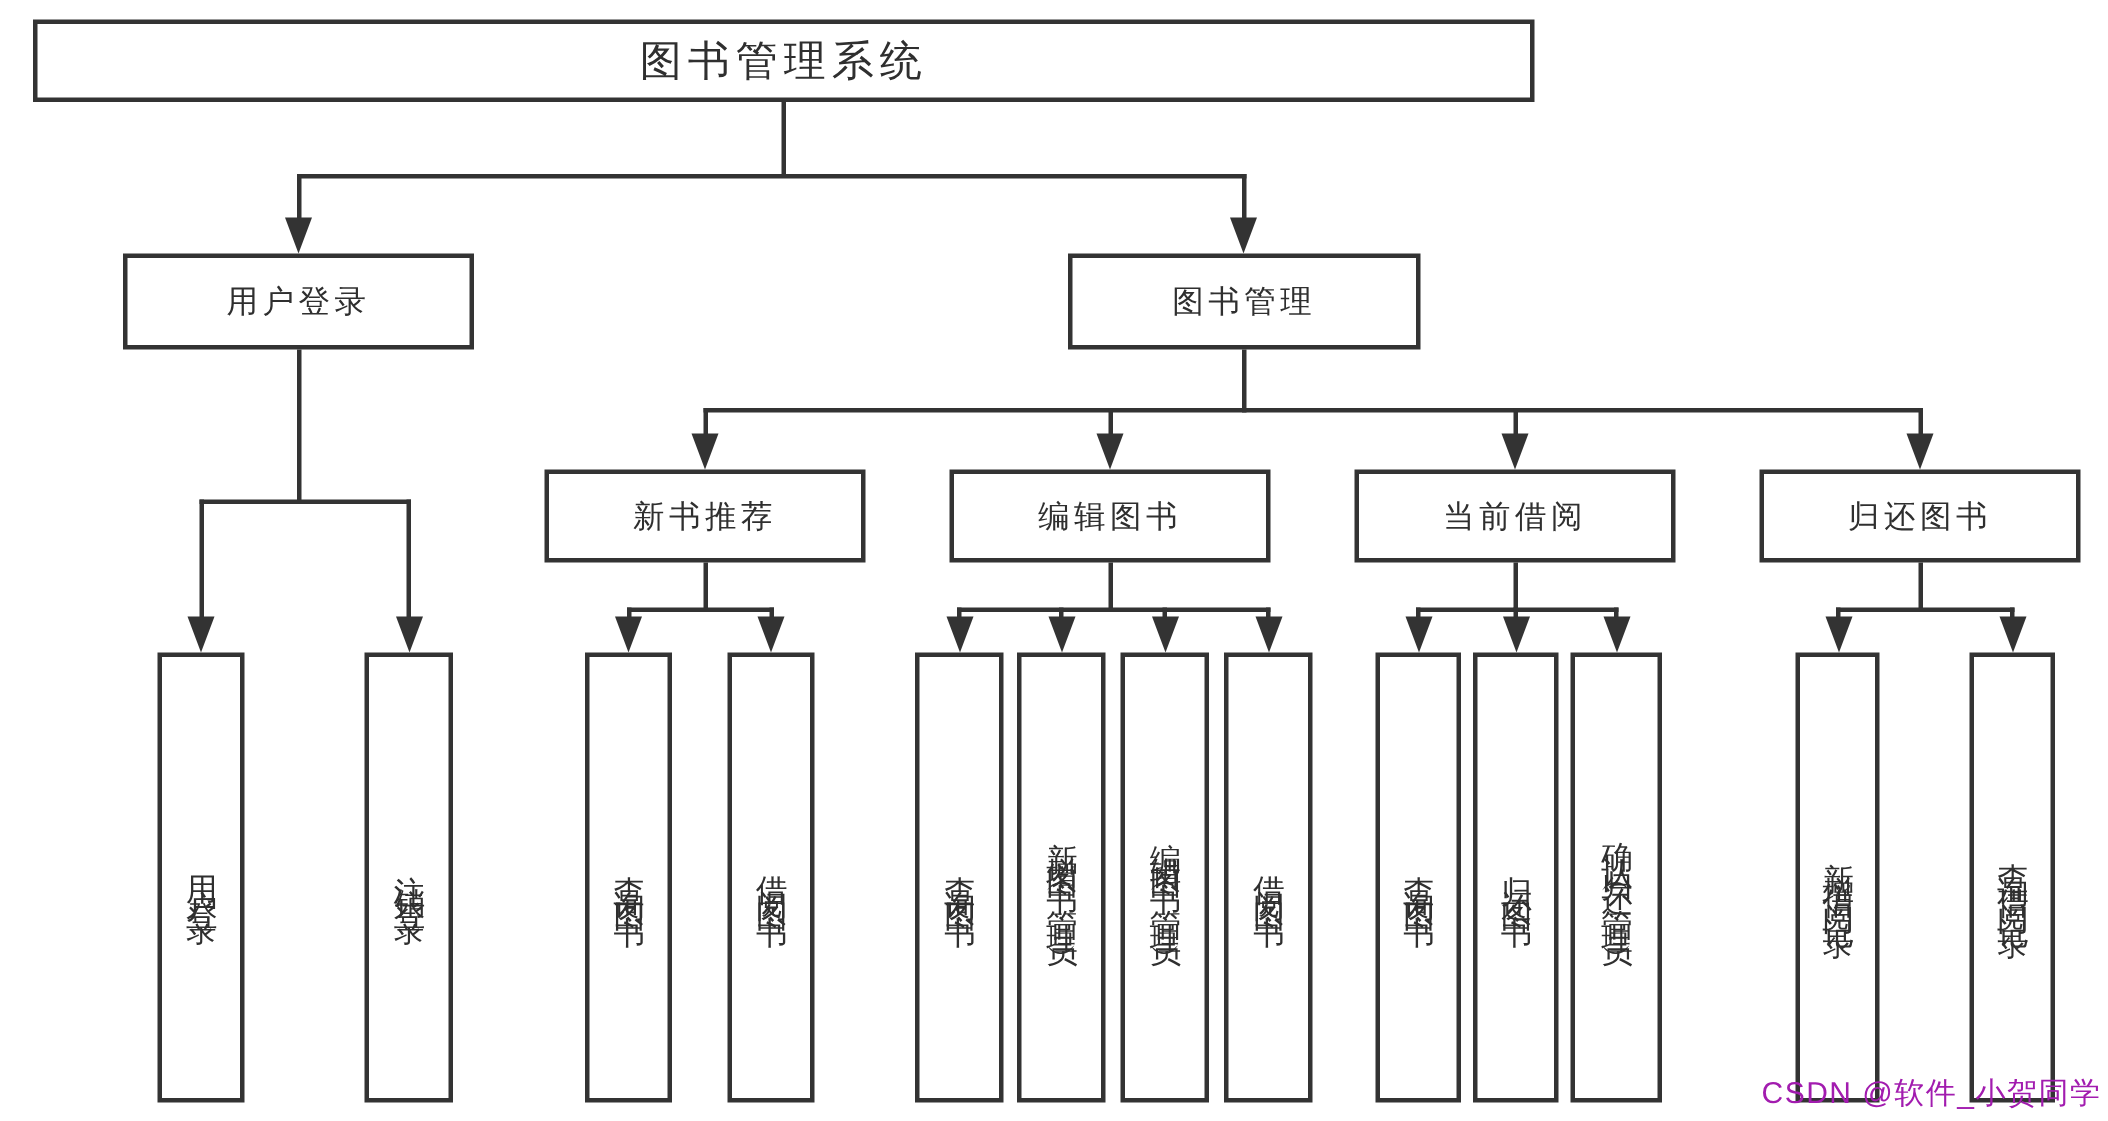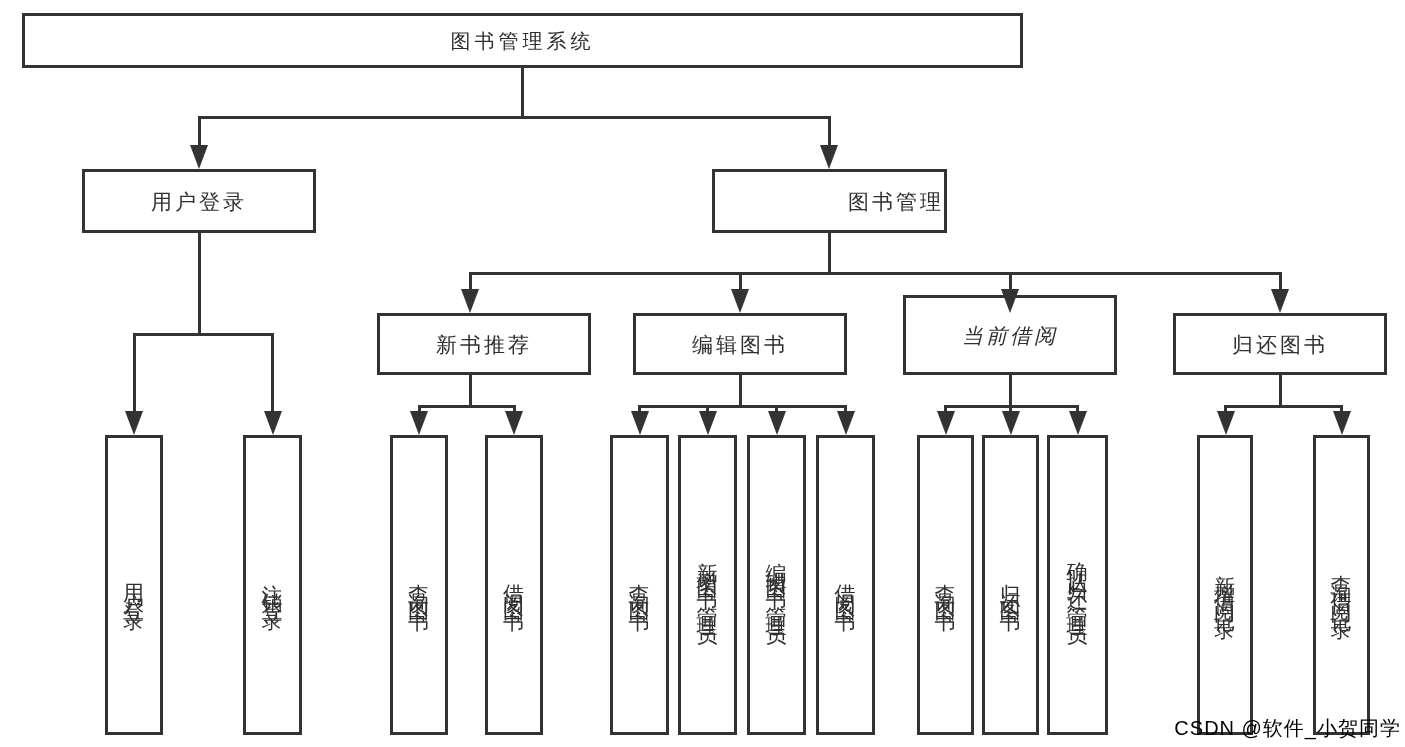--- a/index.html
+++ b/index.html
@@ -6,59 +6,59 @@
   .canvas {
     position:relative; width:1405px; height:747px; background:#ffffff;
     font-family:"Liberation Sans", sans-serif; overflow:hidden; color:#2f2f2f;
   }
   .node {
     position:absolute; box-sizing:border-box; background:#ffffff;
     border:3px solid #333333; display:flex; align-items:center; justify-content:center;
     color:#2f2f2f; line-height:1;
   }
   .hnode { font-size:21px; letter-spacing:3px; }
-  .root  { font-size:20px; letter-spacing:4px; }
+  .root  { font-size:28px; letter-spacing:4px; }
   .vnode {
     writing-mode:vertical-rl; text-orientation:mixed;
     font-size:21px; letter-spacing:9px;
   }
   .line { position:absolute; background:#333333; }
   .arrowhead {
     position:absolute; width:0; height:0;
     border-left:9px solid transparent; border-right:9px solid transparent;
     border-top:24px solid #333333;
   }
   .watermark {
     position:absolute; right:4px; bottom:5px;
-    font-size:20px; letter-spacing:1px; color:#000000;
+    font-size:20px; letter-spacing:1px; color:#a21caf;
   }
 </style>
 </head>
 <body>
 
 <div class="canvas">
 
   <div class="node hnode root" style="left:22px; top:13px; width:1001px; height:55px;">
     <span>图书管理系统</span>
   </div>
 
   <div class="node hnode" style="left:82px; top:169px; width:234px; height:64px;">
     <span>用户登录</span>
   </div>
-  <div class="node hnode" style="left:712px; top:169px; width:235px; height:64px;justify-content:flex-end;">
+  <div class="node hnode" style="left:712px; top:169px; width:235px; height:64px;">
     <span>图书管理</span>
   </div>
 
-  <div class="node hnode" style="left:363px; top:313px; width:214px; height:62px;margin-left:14px;">
+  <div class="node hnode" style="left:363px; top:313px; width:214px; height:62px;">
     <span>新书推荐</span>
   </div>
   <div class="node hnode" style="left:633px; top:313px; width:214px; height:62px;">
     <span>编辑图书</span>
   </div>
-  <div class="node hnode" style="left:903px; top:295px; width:214px; height:80px;font-style:italic;">
+  <div class="node hnode" style="left:903px; top:313px; width:214px; height:62px;">
     <span>当前借阅</span>
   </div>
   <div class="node hnode" style="left:1173px; top:313px; width:214px; height:62px;">
     <span>归还图书</span>
   </div>
 
   <div class="node vnode" style="left:105px; top:435px; width:58px; height:300px;">
     <span>用户登录</span>
   </div>
   <div class="node vnode" style="left:243px; top:435px; width:59px; height:300px;">

